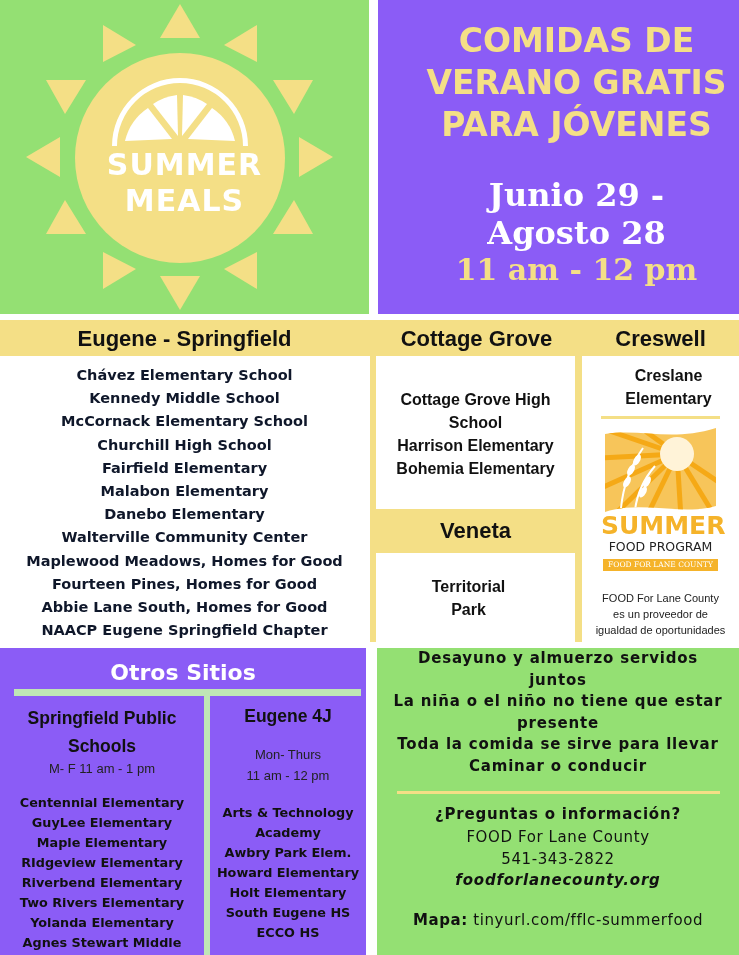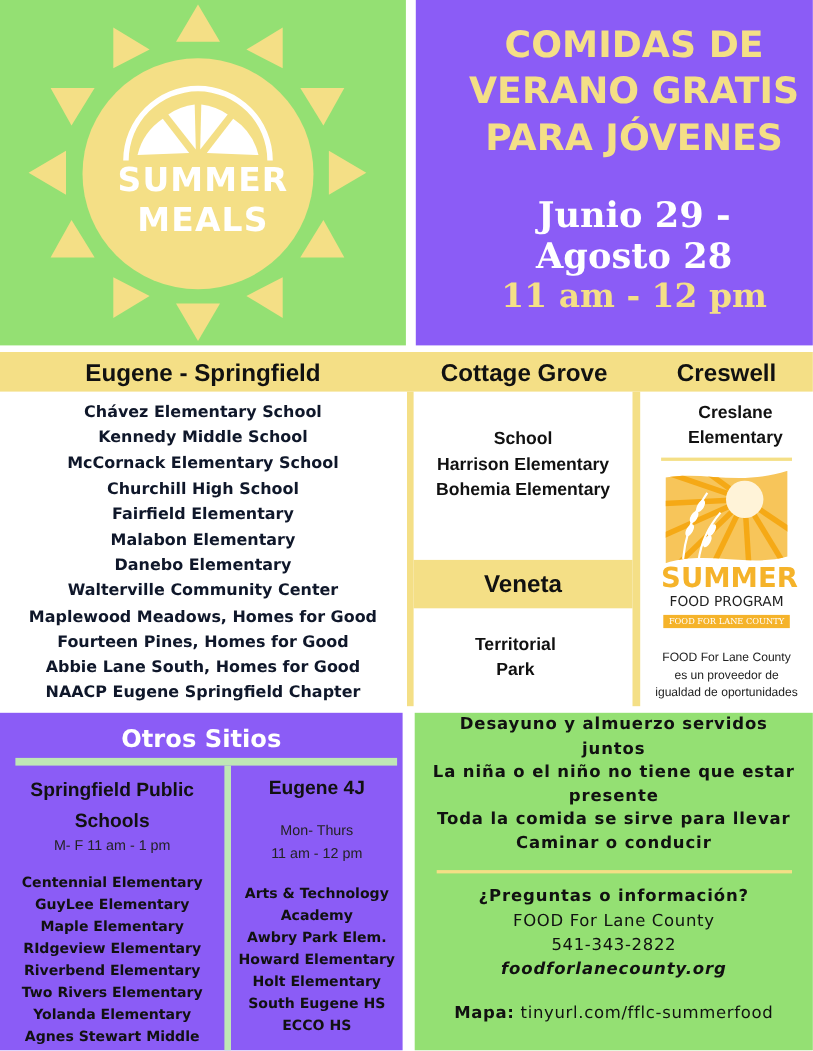--- a/index.html
+++ b/index.html
@@ -97,20 +97,21 @@
   <div>Malabon Elementary</div>
   <div>Danebo Elementary</div>
   <div>Walterville Community Center</div>
   <div>Maplewood Meadows, Homes for Good</div>
   <div>Fourteen Pines, Homes for Good</div>
   <div>Abbie Lane South, Homes for Good</div>
   <div>NAACP Eugene Springfield Chapter</div>
 </div>
 
 <div class="abs site-list2" style="left:376px; top:388px; width:199px;">
+  <div>Cottage Grove High</div>
   <div>School</div>
   <div>Harrison Elementary</div>
   <div>Bohemia Elementary</div>
 </div>
 
 <div class="abs yellow" style="left:376px; top:509px; width:199px; height:44px;"></div>
 <div class="abs hdr" style="left:376px; top:518px; width:199px; line-height:26px;">Veneta</div>
 <div class="abs site-list2" style="left:376px; top:575px; width:185px;">
   <div>Territorial</div>
   <div>Park</div>

